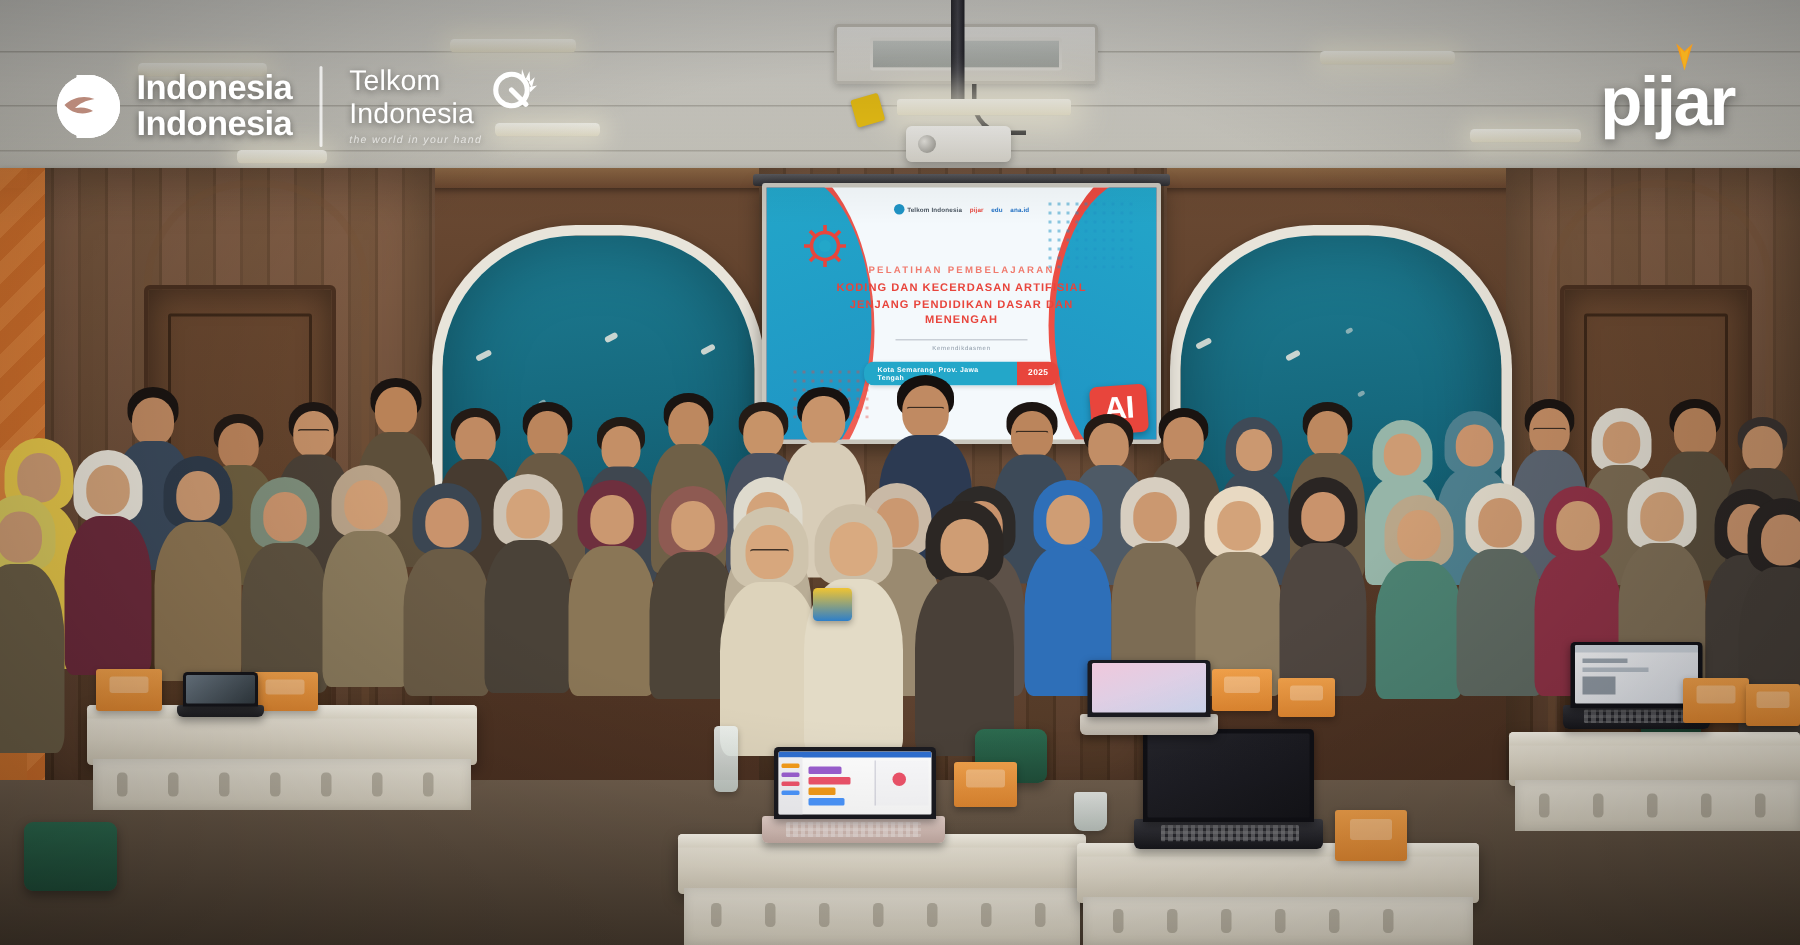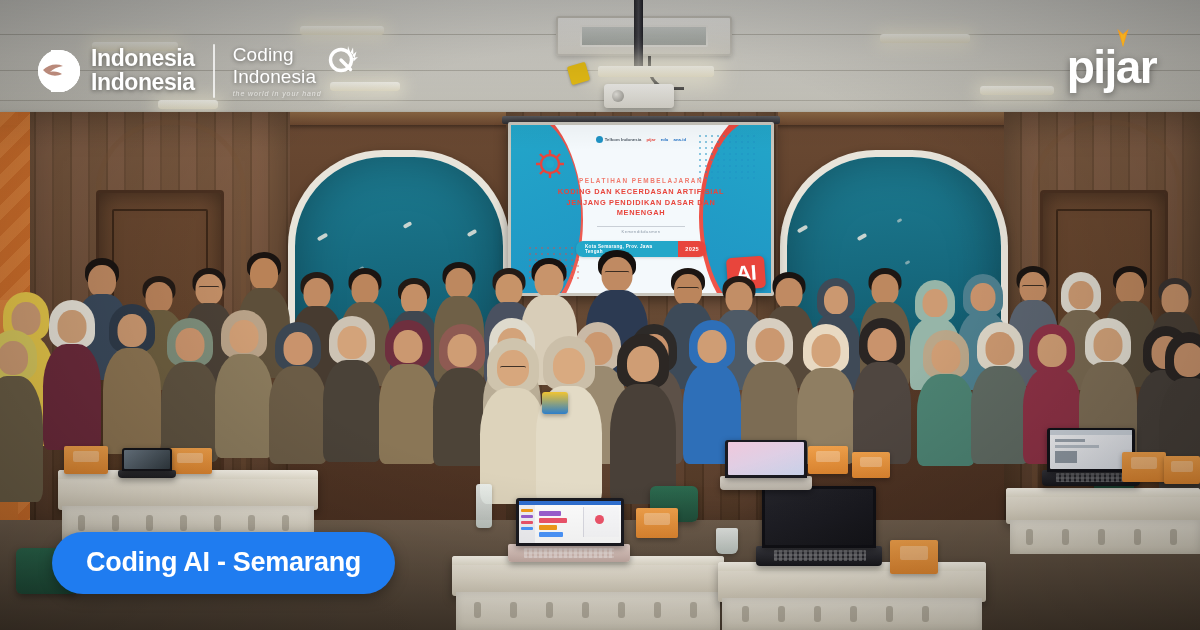--- a/index.html
+++ b/index.html
@@ -835,21 +835,21 @@
       <span class="dan-words">
         <span>Indonesia</span><br>
         <span>Indonesia</span>
       </span>
     </div>
 
     <div class="divider"></div>
 
     <div class="telkom-logo">
       <span class="telkom-words">
-        <span>Coding</span><br>
+        <span>Telkom</span><br>
         <span>Indonesia</span>
         <span class="telkom-tag">the world in your hand</span>
       </span>
       <span class="telkom-mark">
         <svg viewBox="0 0 30 30" width="30" height="30">
           <g fill="#ffffff">
             <path d="M20 1l2.5 7-3-1z"></path>
             <path d="M25 2.5l.5 7.5-3-2.5z"></path>
             <path d="M28.5 6.5l-2 7-2-3.5z"></path>
             <path d="M30 12l-4.5 4.5-.5-3.5z"></path>
@@ -864,15 +864,14 @@
   <div class="pijar">
     <span class="pijar-word">pijar</span>
     <span class="pijar-spark">
       <svg viewBox="0 0 20 22" width="20" height="22">
         <path d="M10 22L4.5 4 10 9 15.5 4z" fill="#f59c1a"></path>
         <path d="M10 22L7 7l3 3 3-3z" fill="#f2b01e"></path>
       </svg>
     </span>
   </div>
 
-  <div class="caption-badge">Coding AI - Semarang</div>
 
 </div>
 
 </body></html>

